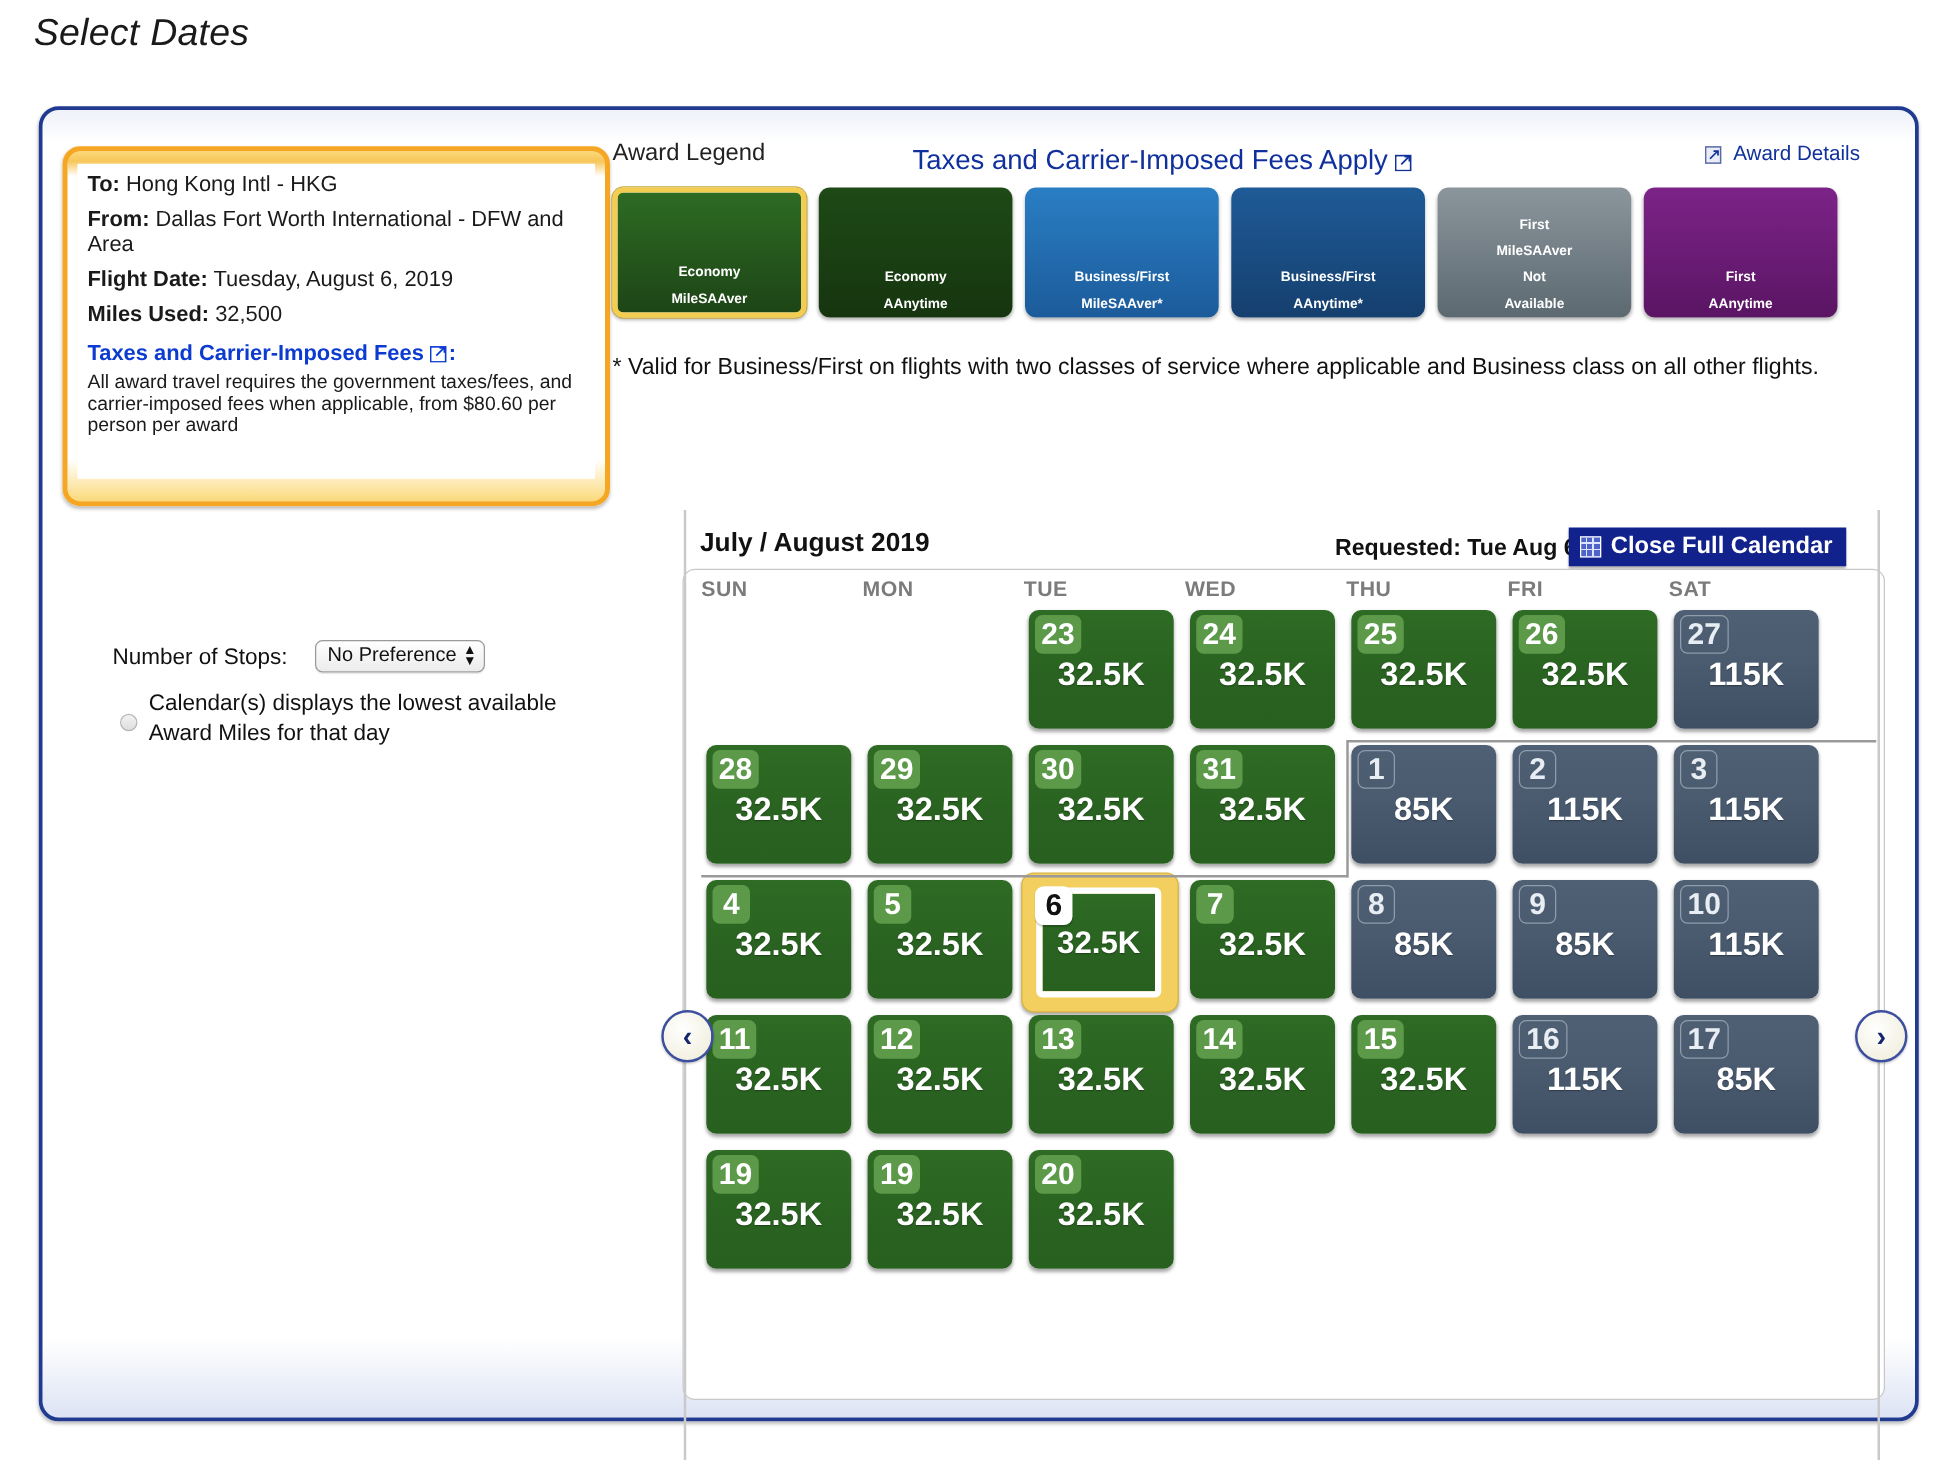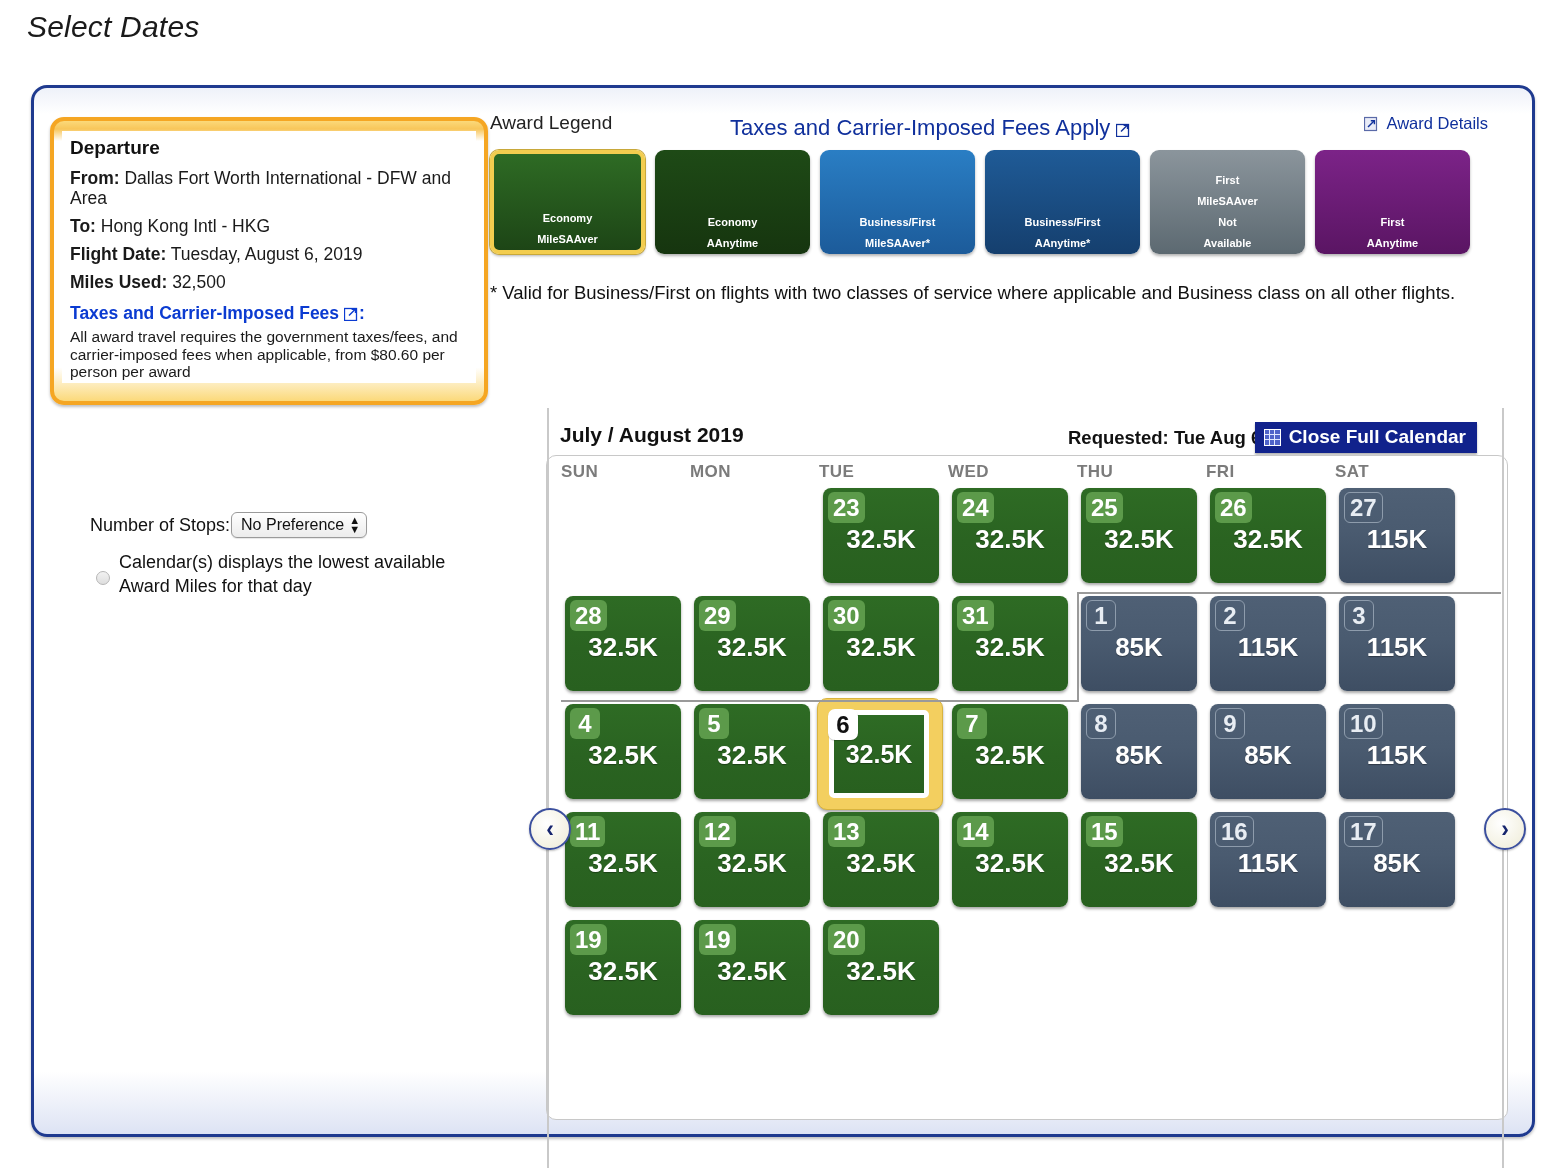--- a/index.html
+++ b/index.html
@@ -100,21 +100,21 @@
 
   
   .stops-row {
     position: absolute;
     left: 56px;
     top: 424px;
     font-size: 18px;
     color: #111;
     display: flex;
     align-items: center;
-    gap: 1px;
+    gap: 22px;
   }
   .stops-select {
     font-family: "Liberation Sans", sans-serif;
     font-size: 16px;
     color: #111;
     border: 1px solid #9a9a9a;
     border-radius: 6px;
     background: linear-gradient(to bottom, #ffffff, #ececec);
     padding: 3px 22px 3px 9px;
     position: relative;
@@ -369,30 +369,29 @@
 <body>
 
 <div id="page">
 
   <div class="page-title">Select Dates</div>
 
   <div class="outer-panel">
 
     <div class="departure-box">
       <div class="departure-inner">
-        <div class="dep-title">Departure</div>
+
+        <div class="dep-row">
+          <b>To:</b>
+          <span>Hong Kong Intl - HKG</span>
+        </div>
 
         <div class="dep-row">
           <b>From:</b>
           <span>Dallas Fort Worth International - DFW and Area</span>
-        </div>
-
-        <div class="dep-row">
-          <b>To:</b>
-          <span>Hong Kong Intl - HKG</span>
         </div>
 
         <div class="dep-row">
           <b>Flight Date:</b>
           <span>Tuesday, August 6, 2019</span>
         </div>
 
         <div class="dep-row">
           <b>Miles Used:</b>
           <span>32,500</span>

